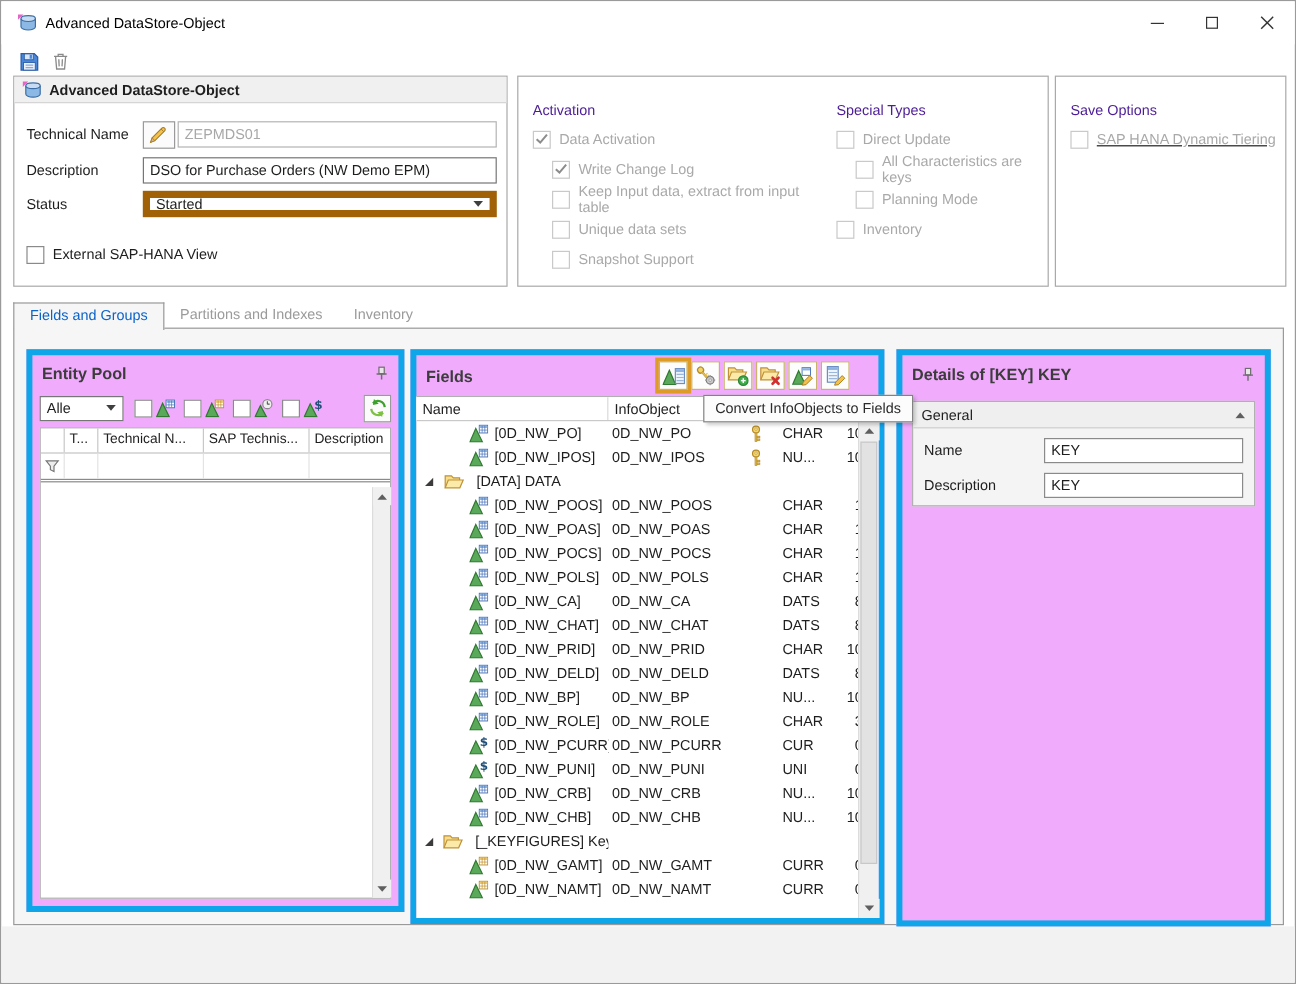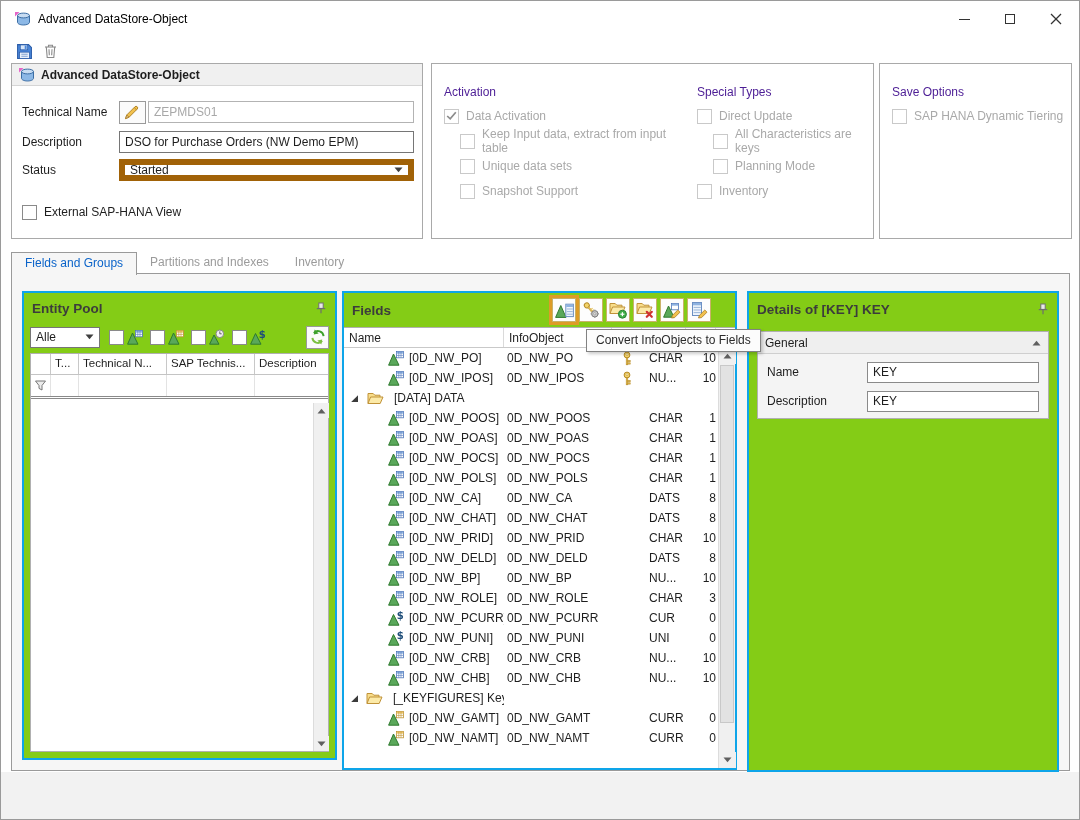--- a/index.html
+++ b/index.html
@@ -41,21 +41,21 @@
   .cbx { width:15px; height:15px; border:1px solid #8a8a8a; background:#fff; margin-right:7px; flex:none; display:flex; align-items:center; justify-content:center; }
   .cbx.dis { border-color:#c9c9c9; }
   .dis-t { color:#a9a9a9; }
   
   .lower-bg { position:absolute; left:0; right:0; top:771px; bottom:0; background:#f2f2f2; }
   .tabs { position:absolute; left:10px; top:251px; height:23px; display:flex; z-index:3; }
   .tab { padding:3px 13px 0; height:23px; color:#9b9b9b; background:transparent; }
   .tab.active { border:1px solid #9a9a9a; border-bottom:none; background:#f6f6f6; color:#0a63c9; }
   .tab-content { position:absolute; left:10px; top:272px; width:1059px; height:498px; border:1px solid #9a9a9a; background:#f6f6f6; z-index:1; }
   
-  .panel { position:absolute; border:2px solid #0ea5e9; background:#84cc16; }
+  .panel { position:absolute; border:5px solid #0ea5e9; background:#f0abfc; }
   .panel-h { display:flex; align-items:center; padding:0 8px; }
   .panel-title { font-weight:bold; font-size:13.5px; color:#3c3c3c; }
   .pin { margin-left:auto; }
   .ep { left:10px; top:17px; width:315px; height:469px; }
   .ep .panel-h { height:30px; }
   .ep-toolbar { position:absolute; top:30px; left:0; right:0; height:28px; display:flex; align-items:center; padding:0 6px; }
   .alle { width:70px; height:21px; border:1px solid #767676; background:#fff; display:flex; align-items:center; padding:0 5px; margin-right:9px; }
   .alle .caret { margin-left:auto; }
   .ep-filter-item { display:flex; align-items:center; margin-right:7px; }
   .ep-filter-item .cbx { margin-right:3px; }
@@ -214,20 +214,28 @@
       <div id="activation-list">
           <div class="cb-row" style="margin-left: 0px; text-align: right;">
             <span class="cbx dis">
               <svg width="11" height="10" viewBox="0 0 11 10">
                 <polyline points="1.2,5 4.2,7.8 9.8,1.2" fill="none" stroke="#8c8c8c" stroke-width="1.7"></polyline>
               </svg>
             </span>
             <span class="dis-t">Data Activation</span>
           </div>
           <div class="cb-row" style="margin-left: 16px;">
+            <span class="cbx dis">
+              <svg width="11" height="10" viewBox="0 0 11 10">
+                <polyline points="1.2,5 4.2,7.8 9.8,1.2" fill="none" stroke="#8c8c8c" stroke-width="1.7"></polyline>
+              </svg>
+            </span>
+            <span class="dis-t">Write Change Log</span>
+          </div>
+          <div class="cb-row" style="margin-left: 16px;">
             <span class="cbx dis"></span>
             <span class="dis-t">Keep Input data, extract from input table</span>
           </div>
           <div class="cb-row" style="margin-left: 16px;">
             <span class="cbx dis"></span>
             <span class="dis-t">Unique data sets</span>
           </div>
           <div class="cb-row" style="margin-left: 16px;">
             <span class="cbx dis"></span>
             <span class="dis-t">Snapshot Support</span>
@@ -254,21 +262,21 @@
             <span class="dis-t">Inventory</span>
           </div>
         </div>
     </div>
   </div>
 
   <div class="group g3">
     <div class="col col-s">
       <div class="sec-title">Save Options</div>
       <div id="save-options-list">
-          <div class="cb-row" style="margin-left: 0px;">
+          <div class="cb-row" style="margin-left: 0px; text-decoration: underline;">
             <span class="cbx dis"></span>
             <span class="dis-t">SAP HANA Dynamic Tiering</span>
           </div>
         </div>
     </div>
   </div>
 
   <div class="lower-bg"></div>
 
   <div class="tabs" id="tabs">

